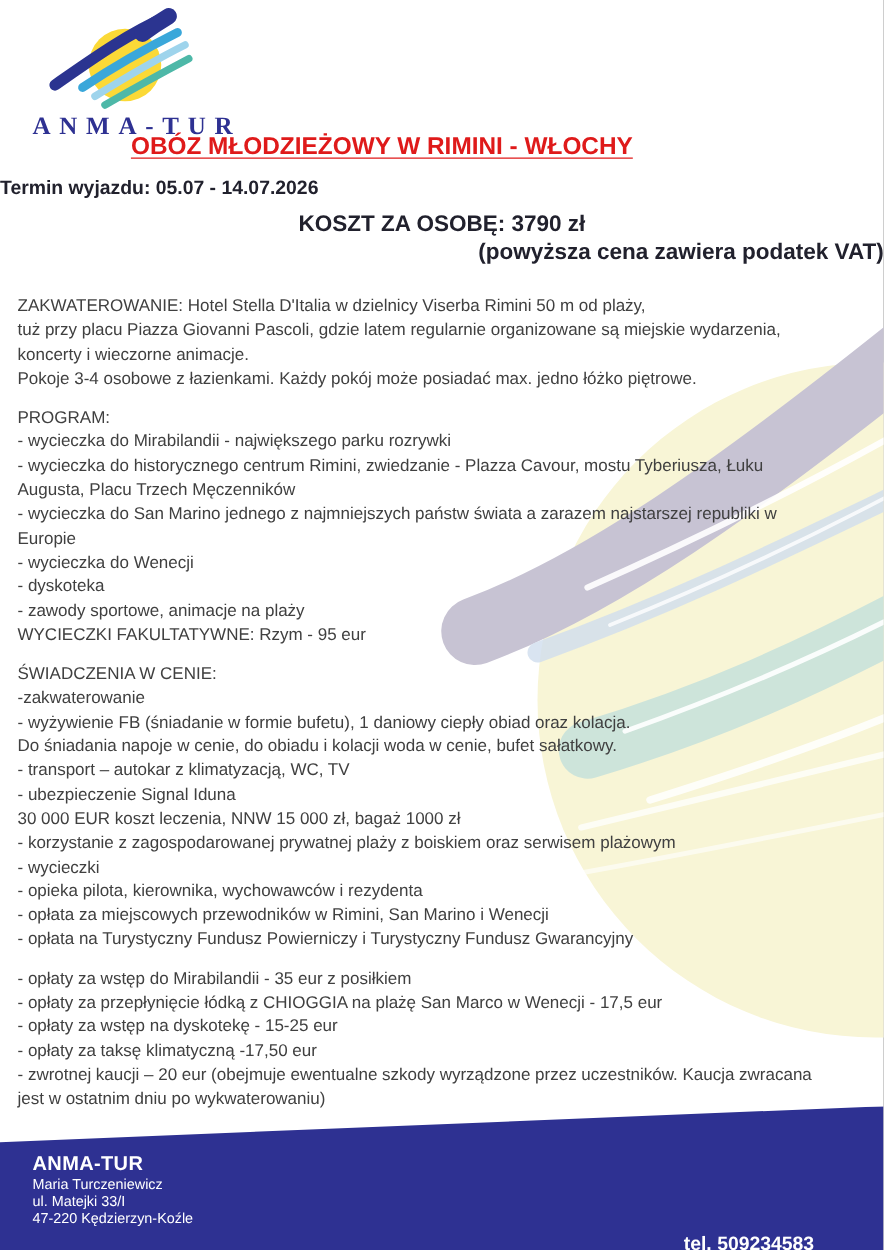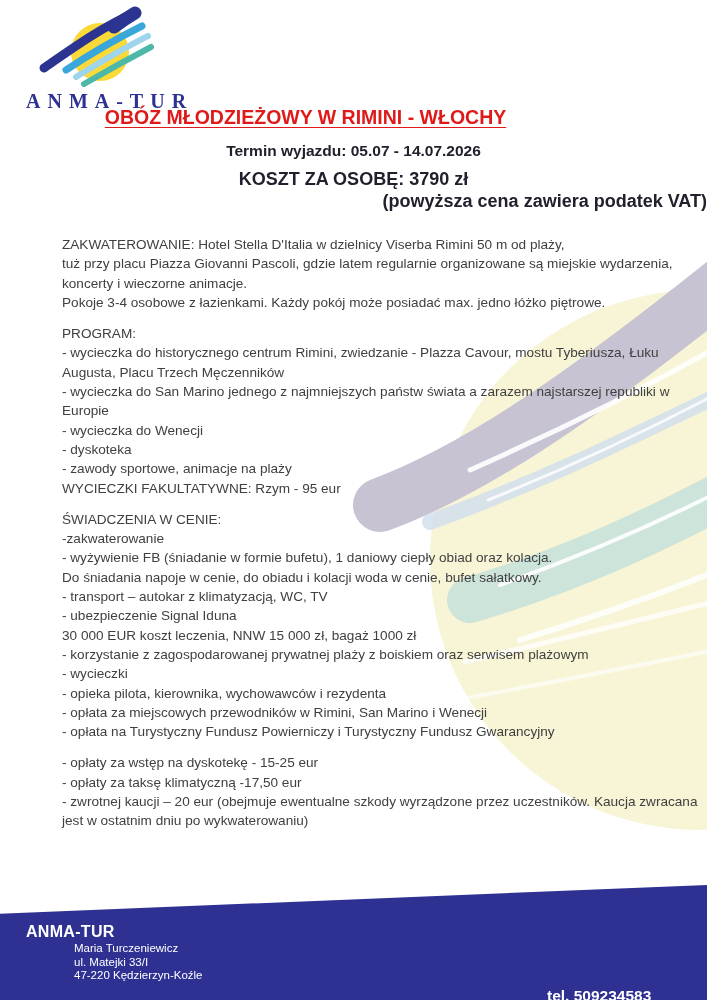--- a/index.html
+++ b/index.html
@@ -23,38 +23,38 @@
     margin-top:2px; text-align:left; padding-left:6px;
     font-family:"Liberation Serif", serif; font-weight:700;
     font-size:20px; letter-spacing:7px; color:var(--navy); white-space:nowrap;
   }
   .title{
     position:absolute; left:0; top:106px; width:611px; text-align:center;
     color:var(--red); font-weight:700; font-size:19.5px;
     text-decoration:underline; text-underline-offset:3px;
   }
   .departure{
-    position:absolute; left:0; top:142px; width:707px; text-align:center;
+    position:absolute; left:0; top:142px; width:707px; text-align:left;
     color:var(--heading-text); font-weight:700; font-size:15.5px;
   }
   .price{
     position:absolute; left:0; top:169px; width:707px; text-align:center;
     color:var(--heading-text); font-weight:700; font-size:18px;
   }
   .price-note{
     position:absolute; left:0; top:191px; width:707px; text-align:right;
     color:var(--heading-text); font-weight:700; font-size:18px;
   }
   
   .doc-body{
     position:absolute; left:14px; top:235px; width:686px;
     color:var(--body-text); font-size:13.6px; line-height:19.3px;
   }
   .section{margin:0 0 12px 0;}
-  .line{white-space:nowrap;margin-left:48px;}
+  .line{white-space:nowrap;}
   
   .footer{
     position:absolute; left:0; bottom:0; width:707px; height:115px;
     background:var(--navy);
     clip-path:polygon(0 25%, 100% 0, 100% 100%, 0 100%);
     color:#ffffff; z-index:2;
   }
   .footer-company{
     position:absolute; left:26px; top:38px;
     font-weight:700; font-size:16px; letter-spacing:.3px;
@@ -107,20 +107,21 @@
 
     <div class="doc-body">
         <div class="section">
           <div class="line">ZAKWATEROWANIE: Hotel Stella D'Italia w dzielnicy Viserba Rimini 50 m od plaży,</div>
           <div class="line">tuż przy placu Piazza Giovanni Pascoli, gdzie latem regularnie organizowane są miejskie wydarzenia,</div>
           <div class="line">koncerty i wieczorne animacje.</div>
           <div class="line">Pokoje 3-4 osobowe z łazienkami. Każdy pokój może posiadać max. jedno łóżko piętrowe.</div>
         </div>
         <div class="section">
           <div class="line">PROGRAM:</div>
+          <div class="line">- wycieczka do Mirabilandii - największego parku rozrywki</div>
           <div class="line">- wycieczka do historycznego centrum Rimini, zwiedzanie - Plazza Cavour, mostu Tyberiusza, Łuku</div>
           <div class="line">Augusta, Placu Trzech Męczenników</div>
           <div class="line">- wycieczka do San Marino jednego z najmniejszych państw świata a zarazem najstarszej republiki w</div>
           <div class="line">Europie</div>
           <div class="line">- wycieczka do Wenecji</div>
           <div class="line">- dyskoteka</div>
           <div class="line">- zawody sportowe, animacje na plaży</div>
           <div class="line">WYCIECZKI FAKULTATYWNE: Rzym - 95 eur</div>
         </div>
         <div class="section">
@@ -131,20 +132,22 @@
           <div class="line">- transport – autokar z klimatyzacją, WC, TV</div>
           <div class="line">- ubezpieczenie Signal Iduna</div>
           <div class="line">30 000 EUR koszt leczenia, NNW 15 000 zł, bagaż 1000 zł</div>
           <div class="line">- korzystanie z zagospodarowanej prywatnej plaży z boiskiem oraz serwisem plażowym</div>
           <div class="line">- wycieczki</div>
           <div class="line">- opieka pilota, kierownika, wychowawców i rezydenta</div>
           <div class="line">- opłata za miejscowych przewodników w Rimini, San Marino i Wenecji</div>
           <div class="line">- opłata na Turystyczny Fundusz Powierniczy i Turystyczny Fundusz Gwarancyjny</div>
         </div>
         <div class="section">
+          <div class="line">- opłaty za wstęp do Mirabilandii - 35 eur z posiłkiem</div>
+          <div class="line">- opłaty za przepłynięcie łódką z CHIOGGIA na plażę San Marco w Wenecji - 17,5 eur</div>
           <div class="line">- opłaty za wstęp na dyskotekę - 15-25 eur</div>
           <div class="line">- opłaty za taksę klimatyczną -17,50 eur</div>
           <div class="line">- zwrotnej kaucji – 20 eur (obejmuje ewentualne szkody wyrządzone przez uczestników. Kaucja zwracana</div>
           <div class="line">jest w ostatnim dniu po wykwaterowaniu)</div>
         </div>
       </div>
 
   </div>
 
   <div class="footer">

